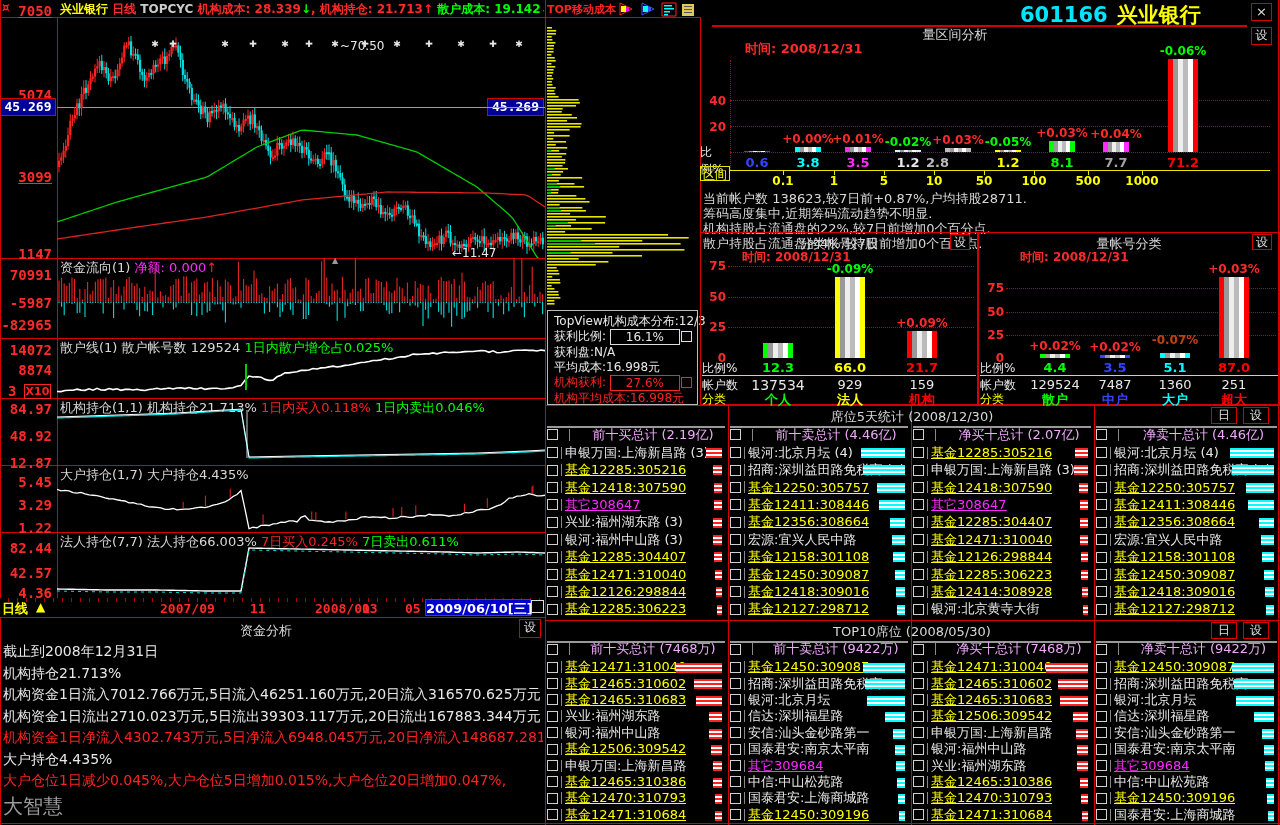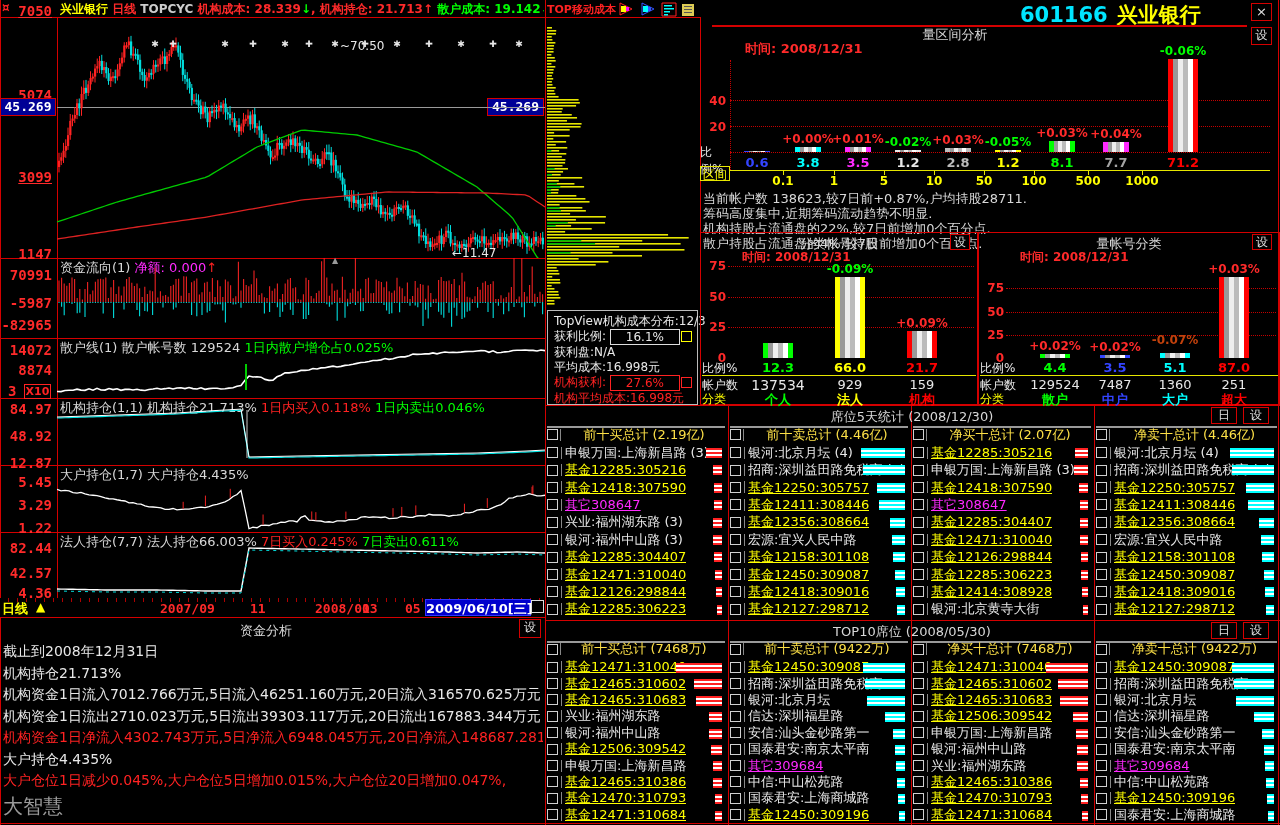--- a/index.html
+++ b/index.html
@@ -17,22 +17,22 @@
   .redtick{color:#ff2a2a;font-family:"DejaVu Sans Mono",monospace;font-weight:bold;font-size:13px}
   .pricebox{position:absolute;background:#000096;border:1px solid #d40000;color:#fff;
     font-weight:bold;font-size:13px;text-align:center;line-height:16px;
     font-family:"DejaVu Sans Mono",monospace}
   .btn{position:absolute;border:1px solid #d40000;color:#e0e0e0;text-align:center;
     font-size:12px;line-height:15px;background:#000;cursor:pointer}
   .chk{display:inline-block;width:11px;height:11px;border:1px solid #d0d0d0;background:#000;flex:none}
   .sep{display:inline-block;width:1px;height:12px;background:#888;flex:none}
   .seat-row{position:absolute;display:flex;align-items:center;gap:3px;font-size:13px;
     white-space:nowrap;overflow:hidden}
-  .seat-head{position:absolute;display:flex;align-items:center;gap:2px;font-size:13px;
-    border-top:2px solid #999;color:#fde047;white-space:nowrap}
+  .seat-head{position:absolute;display:flex;align-items:center;gap:11px;font-size:13px;
+    border-top:2px solid #999;color:#f0abfc;white-space:nowrap}
   .val-bar{position:absolute;height:10px}
   .bar-buy{background:repeating-linear-gradient(180deg,#ff2222 0 2px,#ffffff 2px 4px)}
   .bar-sell{background:repeating-linear-gradient(180deg,#00ffff 0 2px,#ffffff 2px 4px)}
   .u{text-decoration:underline}
   .ptitle{position:absolute;color:#d8d8d8;font-size:13px;white-space:nowrap}
   .lbl{position:absolute;white-space:nowrap}
   .tv-line{position:absolute;left:6px;white-space:nowrap;font-size:12px}
   .tv-box{display:inline-block;border:1px solid #ddd;width:70px;text-align:center;
     font-size:12px;vertical-align:middle}
   .sq{display:inline-block;width:11px;height:11px;vertical-align:middle;margin-left:1px}
@@ -1131,21 +1131,21 @@
     <div style="position: absolute; left: 776px; top: 132.06px; color: rgb(255, 42, 42); font-size: 12px; text-align: center; font-weight: bold; width: 64px; height: 13px;">+0.00%</div>
     <div style="position: absolute; left: 776px; top: 155px; color: rgb(0, 255, 255); font-size: 13px; text-align: center; font-weight: bold; width: 64px; height: 13px;">3.8</div>
     <div style="position: absolute; left: 845px; top: 147.45px; background: linear-gradient(90deg, rgb(255, 42, 255) 0px, rgb(255, 42, 255) 18%, rgb(153, 153, 153) 18%, rgb(153, 153, 153) 34%, rgb(238, 238, 238) 34%, rgb(238, 238, 238) 50%, rgb(187, 187, 187) 50%, rgb(187, 187, 187) 66%, rgb(255, 255, 255) 66%, rgb(255, 255, 255) 82%, rgb(255, 42, 255) 82%, rgb(255, 42, 255) 100%); width: 26px; height: 4.55px;"></div>
     <div style="position: absolute; left: 826px; top: 132.45px; color: rgb(255, 42, 42); font-size: 12px; text-align: center; font-weight: bold; width: 64px; height: 13px;">+0.01%</div>
     <div style="position: absolute; left: 826px; top: 155px; color: rgb(255, 42, 255); font-size: 13px; text-align: center; font-weight: bold; width: 64px; height: 13px;">3.5</div>
     <div style="position: absolute; left: 895px; top: 150.44px; background: linear-gradient(90deg, rgb(232, 232, 232) 0px, rgb(232, 232, 232) 18%, rgb(153, 153, 153) 18%, rgb(153, 153, 153) 34%, rgb(238, 238, 238) 34%, rgb(238, 238, 238) 50%, rgb(187, 187, 187) 50%, rgb(187, 187, 187) 66%, rgb(255, 255, 255) 66%, rgb(255, 255, 255) 82%, rgb(232, 232, 232) 82%, rgb(232, 232, 232) 100%); width: 26px; height: 1.56px;"></div>
     <div style="position: absolute; left: 876px; top: 135.44px; color: rgb(0, 255, 0); font-size: 12px; text-align: center; font-weight: bold; width: 64px; height: 13px;">-0.02%</div>
     <div style="position: absolute; left: 876px; top: 155px; color: rgb(232, 232, 232); font-size: 13px; text-align: center; font-weight: bold; width: 64px; height: 13px;">1.2</div>
     <div style="position: absolute; left: 945px; top: 148.36px; background: linear-gradient(90deg, rgb(187, 187, 187) 0px, rgb(187, 187, 187) 18%, rgb(153, 153, 153) 18%, rgb(153, 153, 153) 34%, rgb(238, 238, 238) 34%, rgb(238, 238, 238) 50%, rgb(187, 187, 187) 50%, rgb(187, 187, 187) 66%, rgb(255, 255, 255) 66%, rgb(255, 255, 255) 82%, rgb(187, 187, 187) 82%, rgb(187, 187, 187) 100%); width: 26px; height: 3.64px;"></div>
     <div style="position: absolute; left: 926px; top: 133.36px; color: rgb(255, 42, 42); font-size: 12px; text-align: center; font-weight: bold; width: 64px; height: 13px;">+0.03%</div>
-    <div style="position: absolute; left: 926px; top: 155px; color: rgb(187, 187, 187); font-size: 13px; text-align: center; font-weight: bold; width: 64px; height: 13px;">2.8</div>
+    <div style="position: absolute; left: 926px; top: 155px; color: rgb(187, 187, 187); font-size: 13px; font-weight: bold; width: 64px; height: 13px;">2.8</div>
     <div style="position: absolute; left: 995px; top: 150.44px; background: linear-gradient(90deg, rgb(255, 255, 0) 0px, rgb(255, 255, 0) 18%, rgb(153, 153, 153) 18%, rgb(153, 153, 153) 34%, rgb(238, 238, 238) 34%, rgb(238, 238, 238) 50%, rgb(187, 187, 187) 50%, rgb(187, 187, 187) 66%, rgb(255, 255, 255) 66%, rgb(255, 255, 255) 82%, rgb(255, 255, 0) 82%, rgb(255, 255, 0) 100%); width: 26px; height: 1.56px;"></div>
     <div style="position: absolute; left: 976px; top: 135.44px; color: rgb(0, 255, 0); font-size: 12px; text-align: center; font-weight: bold; width: 64px; height: 13px;">-0.05%</div>
     <div style="position: absolute; left: 976px; top: 155px; color: rgb(255, 255, 0); font-size: 13px; text-align: center; font-weight: bold; width: 64px; height: 13px;">1.2</div>
     <div style="position: absolute; left: 1049px; top: 141.47px; background: linear-gradient(90deg, rgb(0, 255, 0) 0px, rgb(0, 255, 0) 18%, rgb(153, 153, 153) 18%, rgb(153, 153, 153) 34%, rgb(238, 238, 238) 34%, rgb(238, 238, 238) 50%, rgb(187, 187, 187) 50%, rgb(187, 187, 187) 66%, rgb(255, 255, 255) 66%, rgb(255, 255, 255) 82%, rgb(0, 255, 0) 82%, rgb(0, 255, 0) 100%); width: 26px; height: 10.53px;"></div>
     <div style="position: absolute; left: 1030px; top: 126.47px; color: rgb(255, 42, 42); font-size: 12px; text-align: center; font-weight: bold; width: 64px; height: 13px;">+0.03%</div>
     <div style="position: absolute; left: 1030px; top: 155px; color: rgb(0, 255, 0); font-size: 13px; text-align: center; font-weight: bold; width: 64px; height: 13px;">8.1</div>
     <div style="position: absolute; left: 1103px; top: 141.99px; background: linear-gradient(90deg, rgb(255, 42, 255) 0px, rgb(255, 42, 255) 18%, rgb(153, 153, 153) 18%, rgb(153, 153, 153) 34%, rgb(238, 238, 238) 34%, rgb(238, 238, 238) 50%, rgb(187, 187, 187) 50%, rgb(187, 187, 187) 66%, rgb(255, 255, 255) 66%, rgb(255, 255, 255) 82%, rgb(255, 42, 255) 82%, rgb(255, 42, 255) 100%); width: 26px; height: 10.01px;"></div>
     <div style="position: absolute; left: 1084px; top: 126.99px; color: rgb(255, 42, 42); font-size: 12px; text-align: center; font-weight: bold; width: 64px; height: 13px;">+0.04%</div>
     <div style="position: absolute; left: 1084px; top: 155px; color: #a3a3a3; font-size: 13px; text-align: center; font-weight: bold; width: 64px; height: 13px;">7.7</div>
     <div style="position: absolute; left: 1168px; top: 59.44px; background: linear-gradient(90deg, rgb(255, 0, 0) 0px, rgb(255, 0, 0) 18%, rgb(153, 153, 153) 18%, rgb(153, 153, 153) 34%, rgb(238, 238, 238) 34%, rgb(238, 238, 238) 50%, rgb(187, 187, 187) 50%, rgb(187, 187, 187) 66%, rgb(255, 255, 255) 66%, rgb(255, 255, 255) 82%, rgb(255, 0, 0) 82%, rgb(255, 0, 0) 100%); width: 30px; height: 92.56px;"></div>

